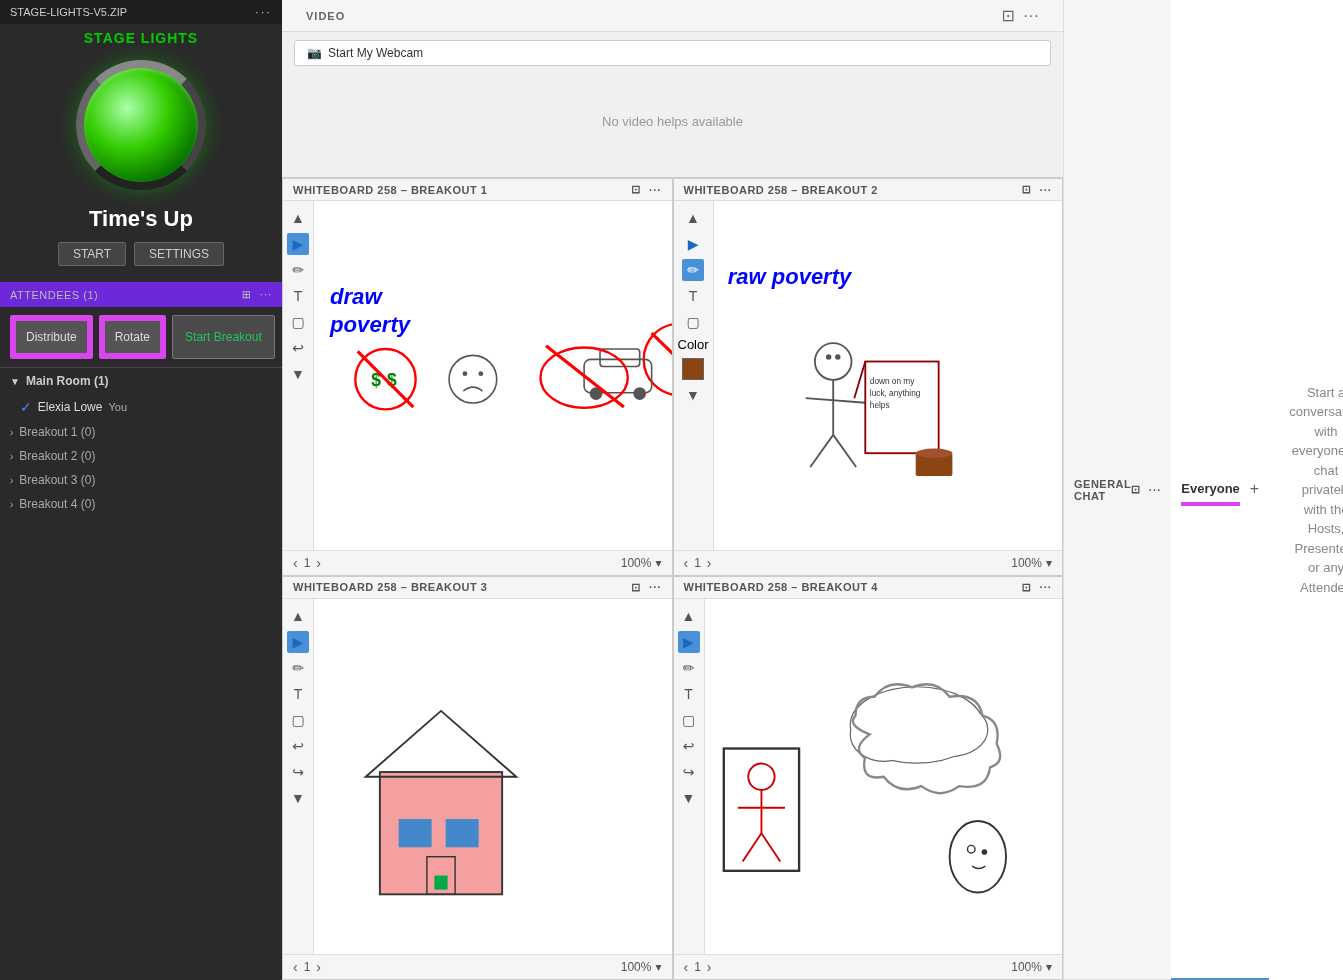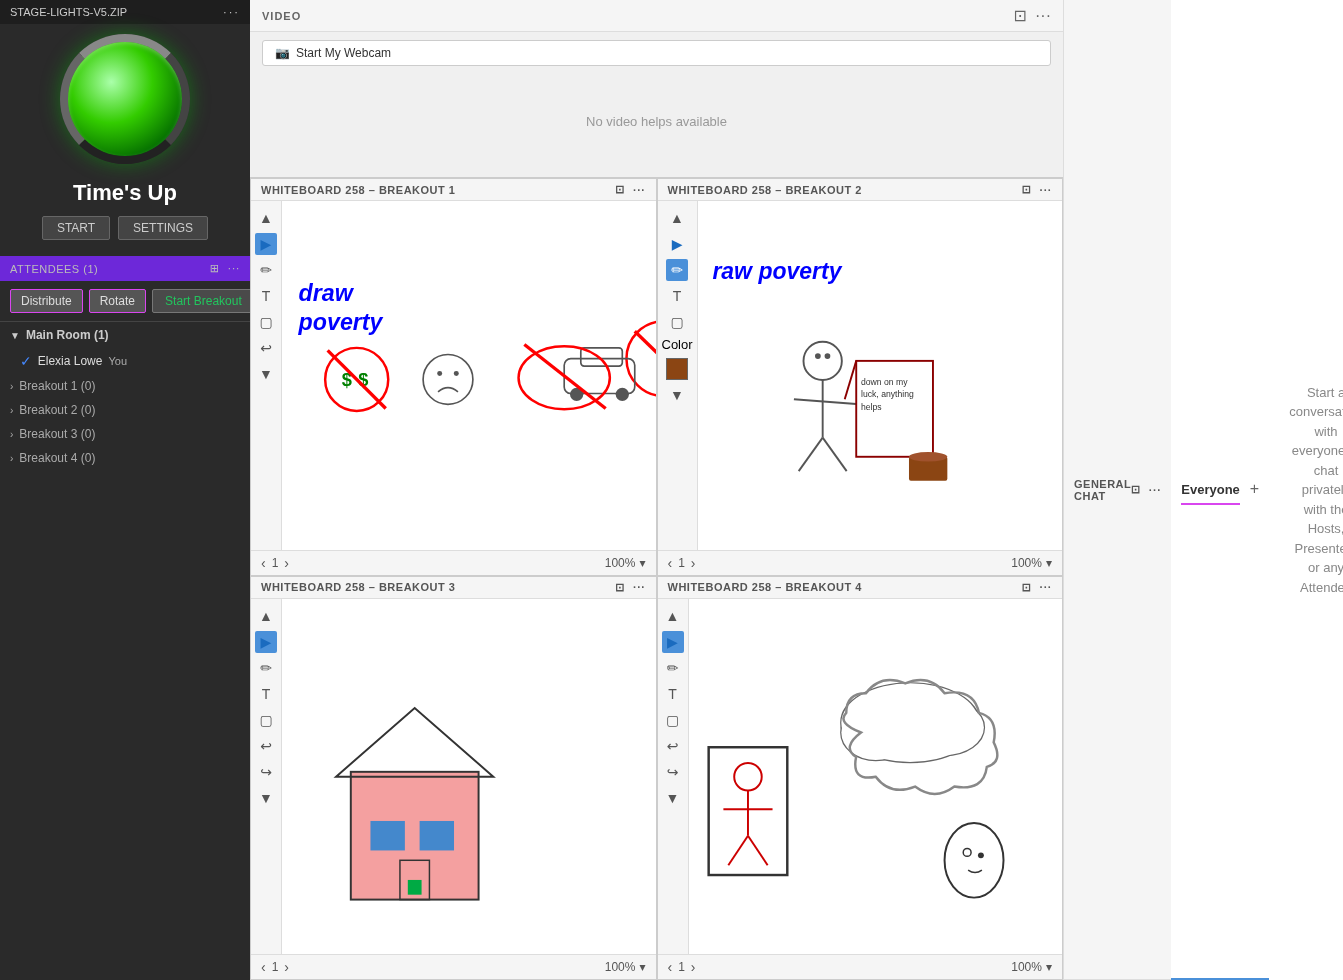--- a/index.html
+++ b/index.html
@@ -1,50 +1,50 @@
 <!DOCTYPE html>
 <html><head>
   <meta charset="utf-8">
   <style>
     * { box-sizing: border-box; margin: 0; padding: 0; }
     body { font-family: -apple-system, BlinkMacSystemFont, 'Segoe UI', sans-serif; font-size: 13px; background: #e8e8e8; display: flex; height: 980px; width: 1343px; overflow: hidden; }
 
     
-    #sidebar { width: 250px; background: #2a2a2a; display: flex; flex-direction: column; color: #fff; flex-shrink: 0; }
+    #sidebar { width: 282px; background: #2a2a2a; display: flex; flex-direction: column; color: #fff; flex-shrink: 0; }
     #sidebar-title-bar { display: flex; align-items: center; justify-content: space-between; padding: 6px 10px; background: #1e1e1e; font-size: 11px; color: #ccc; }
     #sidebar-title-bar .dots { letter-spacing: 2px; cursor: pointer; }
     #stage-lights-label { color: #00cc00; font-weight: bold; font-size: 14px; text-align: center; padding: 6px 0 4px; letter-spacing: 1px; }
     #green-light-container { display: flex; justify-content: center; padding: 10px 0 16px; }
     .green-light { width: 130px; height: 130px; border-radius: 50%; background: radial-gradient(circle at 38% 35%, #aaffaa, #33cc00 40%, #006600 80%, #222 100%); border: 8px solid; border-color: #888 #444 #222 #666; box-shadow: 0 0 20px #00cc0066, inset 0 2px 4px rgba(255,255,255,0.3); }
     #times-up-label { text-align: center; color: #fff; font-size: 22px; font-weight: bold; margin-bottom: 10px; }
     #sidebar-buttons { display: flex; justify-content: center; gap: 8px; padding-bottom: 16px; }
     .sidebar-btn { background: #444; color: #ccc; border: 1px solid #666; padding: 4px 14px; font-size: 12px; cursor: pointer; border-radius: 2px; }
 
     #attendees-header { display: flex; align-items: center; justify-content: space-between; padding: 6px 10px; background: #6d28d9; font-size: 11px; color: #bbb; text-transform: uppercase; letter-spacing: 0.5px; }
     #attendees-header .icons { display: flex; gap: 8px; }
     #attendees-actions { display: flex; gap: 6px; padding: 8px 10px; background: #2a2a2a; border-bottom: 1px solid #444; }
-    .action-btn { background: #555; color: #ddd; border: 1px solid #d946ef; padding: 0 10px; font-size: 12px; cursor: pointer; border-radius: 2px; white-space: nowrap; }
+    .action-btn { background: #555; color: #ddd; border: 6px solid #d946ef; padding: 9px 10px; font-size: 12px; cursor: pointer; border-radius: 2px; white-space: nowrap; }
     .action-btn-primary { background: #4a4a4a; border: 1px solid #777; color: #22c55e; padding: 4px 12px; font-size: 12px; cursor: pointer; border-radius: 2px; white-space: nowrap; }
 
     #attendees-list { flex: 1; overflow-y: auto; }
     .room-header { display: flex; align-items: center; padding: 6px 10px; cursor: pointer; color: #ccc; font-size: 12px; font-weight: bold; }
     .room-header .arrow { margin-right: 6px; font-size: 10px; }
     .attendee-row { display: flex; align-items: center; padding: 5px 20px; color: #aaa; font-size: 12px; gap: 6px; }
     .attendee-row .check { color: #4488ff; font-size: 14px; }
     .attendee-name { color: #ddd; }
     .attendee-you { color: #aaa; font-size: 11px; }
     .breakout-row { display: flex; align-items: center; padding: 5px 10px; cursor: pointer; color: #aaa; font-size: 12px; gap: 6px; }
     .breakout-row .arrow { font-size: 10px; }
 
     
     #main { flex: 1; display: flex; flex-direction: column; overflow: hidden; }
 
     
     #video-section { background: #f0f0f0; border-bottom: 1px solid #ccc; }
-    #video-header { display: flex; align-items: center; justify-content: space-between; padding: 6px 12px; background: #f5f5f5; border-bottom: 1px solid #ddd; }
+    #video-header { display: flex; align-items: center; justify-content: space-between; padding: 6px 24px; background: #f5f5f5; border-bottom: 1px solid #ddd; }
     #video-header-left { font-size: 11px; color: #666; text-transform: uppercase; letter-spacing: 1px; font-weight: bold; }
     #video-header-right { display: flex; gap: 8px; align-items: center; }
     .header-icon { color: #666; cursor: pointer; font-size: 16px; }
     #webcam-btn { display: flex; align-items: center; gap: 6px; background: #fff; border: 1px solid #ccc; padding: 5px 12px; border-radius: 3px; cursor: pointer; font-size: 12px; color: #333; margin: 8px 12px; }
     #no-video { text-align: center; color: #999; font-size: 13px; padding: 40px 0 48px; }
 
     
     #whiteboard-grid { display: grid; grid-template-columns: 1fr 1fr; flex: 1; overflow: hidden; }
     .wb-panel { border: 1px solid #ccc; background: #fff; display: flex; flex-direction: column; overflow: hidden; position: relative; }
     .wb-header { display: flex; align-items: center; justify-content: space-between; padding: 4px 10px; background: #f5f5f5; border-bottom: 1px solid #ddd; font-size: 11px; color: #555; font-weight: bold; text-transform: uppercase; letter-spacing: 0.5px; flex-shrink: 0; }
@@ -61,36 +61,37 @@
     .wb-zoom { display: flex; align-items: center; gap: 4px; }
     .color-swatch { width: 22px; height: 22px; background: #8B4513; border: 1px solid #666; cursor: pointer; margin-top: 2px; }
 
     
     .wb-canvas svg { width: 100%; height: 100%; }
 
     
     #chat-panel { width: 280px; background: #fff; display: flex; border-left: 1px solid #ddd; flex-shrink: 0; }
     #chat-header { display: flex; align-items: center; justify-content: space-between; padding: 6px 10px; background: #f5f5f5; border-bottom: 1px solid #ddd; font-size: 11px; color: #555; font-weight: bold; text-transform: uppercase; letter-spacing: 0.5px; }
     #chat-tabs { display: flex; align-items: center; padding: 0 10px; border-bottom: 2px solid #4a90d9; }
-    #chat-tab-everyone { padding: 6px 0; font-size: 13px; color: #333; font-weight: bold; border-bottom: 2px solid #d946ef; margin-bottom: -2px; }
+    #chat-tab-everyone { padding: 6px 0; font-size: 13px; color: #333; font-weight: bold; border-bottom: 4px solid #d946ef; margin-bottom: -2px; }
     #chat-tab-plus { margin-left: 10px; color: #666; cursor: pointer; font-size: 16px; }
     #chat-body { flex: 1; display: flex; align-items: center; justify-content: center; padding: 20px; }
     #chat-empty-text { text-align: center; color: #888; font-size: 13px; line-height: 1.5; }
     #chat-input-area { padding: 8px 10px; border-top: 1px solid #ddd; display: flex; align-items: center; gap: 6px; }
     #chat-input { flex: 1; border: 1px solid #ddd; padding: 6px 10px; font-size: 13px; color: #a16207; border-radius: 3px; outline: none; }
     #chat-info-icon { color: #aaa; cursor: pointer; font-size: 16px; }
   </style>
 </head>
 <body>
 
 <div id="sidebar">
   <div id="sidebar-title-bar">
     <span>STAGE-LIGHTS-V5.ZIP</span>
     <span class="dots">···</span>
   </div>
+  <div id="stage-lights-label">STAGE LIGHTS</div>
   <div id="green-light-container">
     <div class="green-light"></div>
   </div>
   <div id="times-up-label">Time's Up</div>
   <div id="sidebar-buttons">
     <button class="sidebar-btn">START</button>
     <button class="sidebar-btn">SETTINGS</button>
   </div>
 
   <div id="attendees-header">

